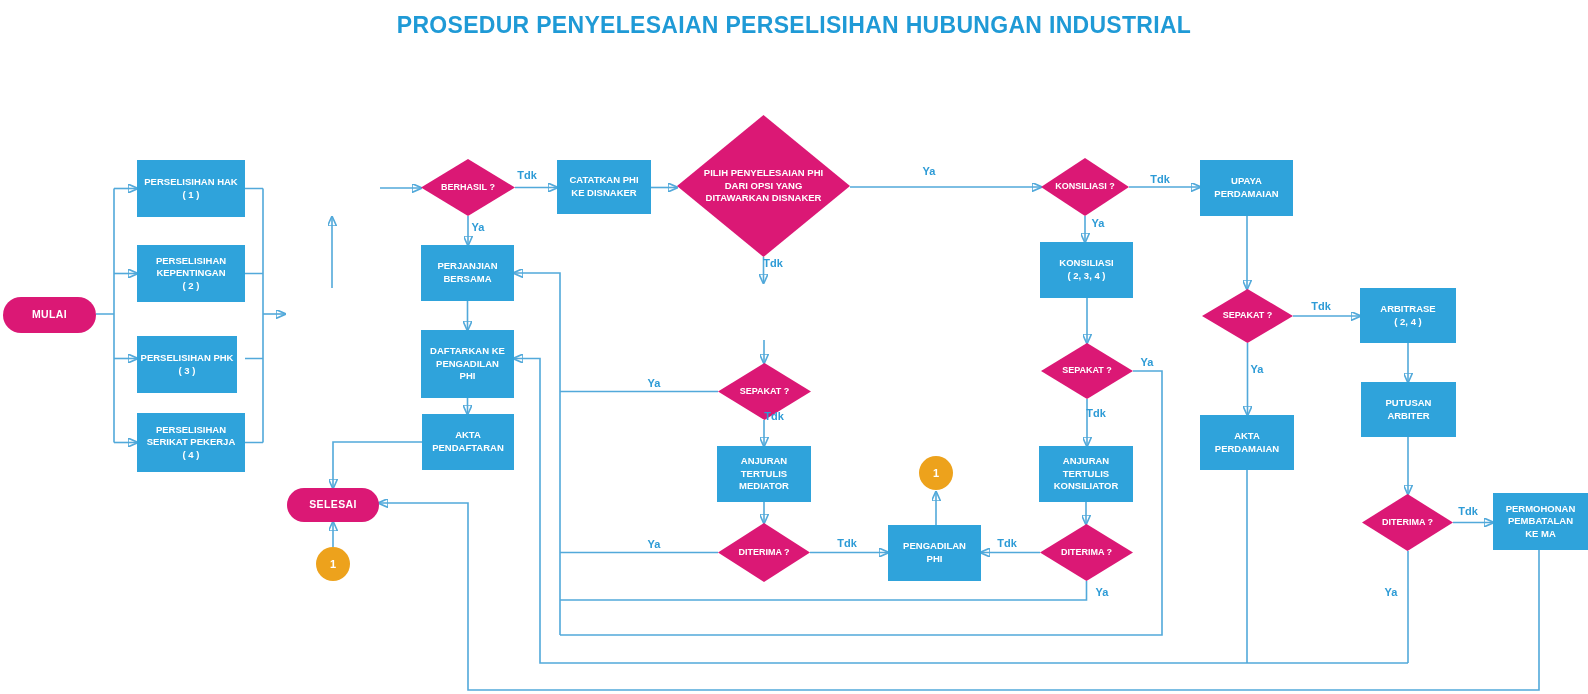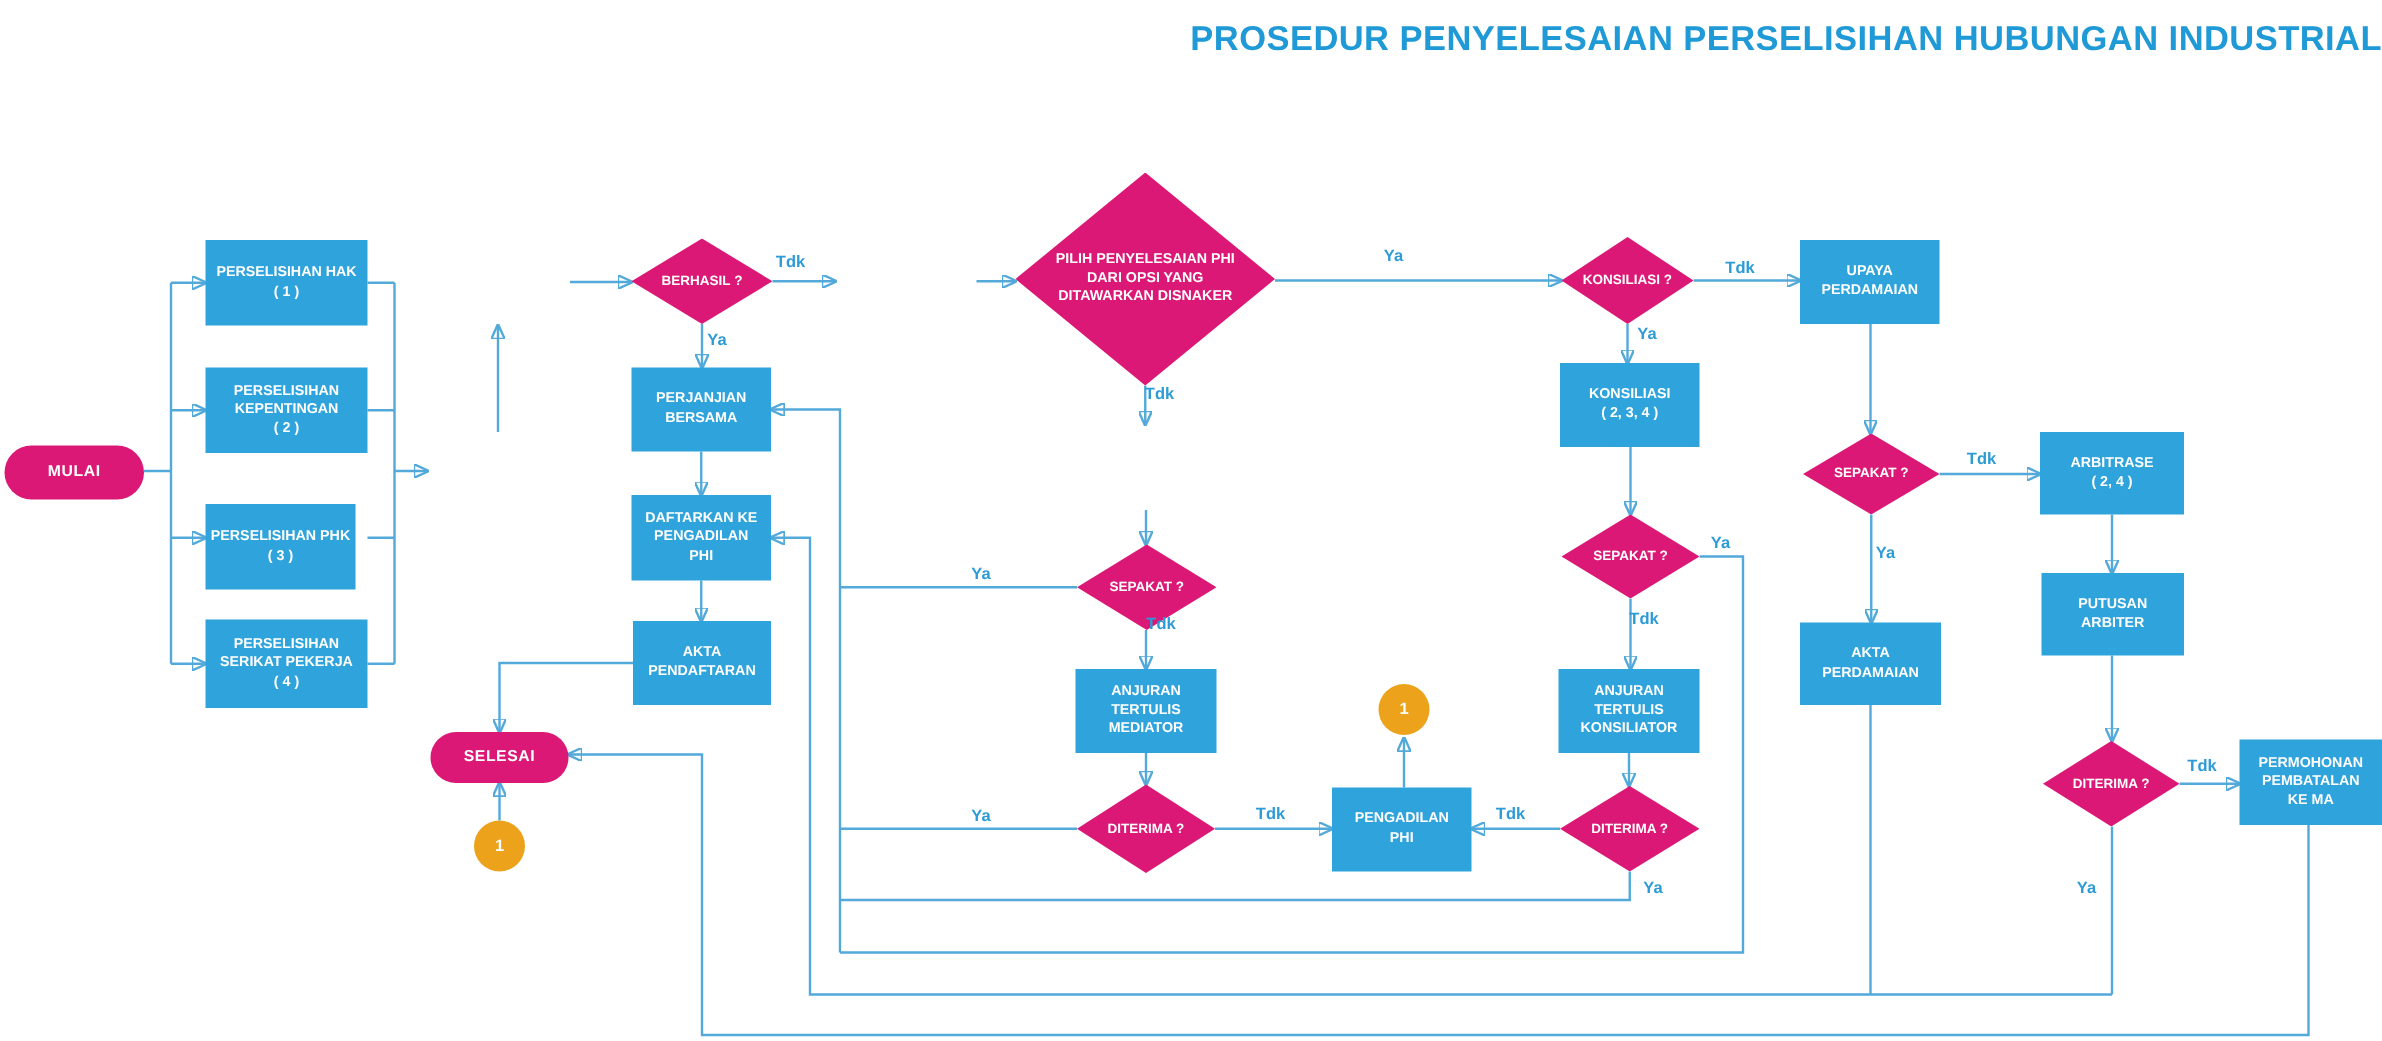--- a/index.html
+++ b/index.html
@@ -1,21 +1,21 @@
 <!DOCTYPE html>
 <html><head>
 <meta charset="utf-8">
 <style>
   html,body{margin:0;padding:0;background:#ffffff;}
   .canvas{
     position:relative;width:1588px;height:694px;background:#ffffff;
     font-family:"Liberation Sans",sans-serif;overflow:hidden;
   }
   .title{
-    position:absolute;top:12px;left:0;width:100%;text-align:right;
+    position:absolute;top:12px;left:0;width:100%;text-align:center;
     color:#1f9ad6;font-size:23px;font-weight:bold;letter-spacing:.3px;
   }
   svg.edges{position:absolute;left:0;top:0;}
   svg.edges path{fill:none;stroke:#52a9da;stroke-width:1.6px;}
   .node{
     position:absolute;display:flex;align-items:center;justify-content:center;
     text-align:center;color:#ffffff;font-weight:bold;font-size:9.5px;
     line-height:1.32;white-space:pre-line;box-sizing:border-box;
   }
   .rect{background:#2fa3db;}
@@ -95,23 +95,25 @@
   <div class="node rect" style="left:137px;top:160px;width:108px;height:57px"><span>PERSELISIHAN HAK
 ( 1 )</span></div>
   <div class="node rect" style="left:137px;top:245px;width:108px;height:57px"><span>PERSELISIHAN
 KEPENTINGAN
 ( 2 )</span></div>
   <div class="node rect" style="left:137px;top:336px;width:100px;height:57px"><span>PERSELISIHAN PHK
 ( 3 )</span></div>
   <div class="node rect" style="left:137px;top:413px;width:108px;height:59px"><span>PERSELISIHAN
 SERIKAT PEKERJA
 ( 4 )</span></div>
+  <div class="node rect" style="left:557px;top:160px;width:94px;height:54px"><span>CATATKAN PHI
+KE DISNAKER</span></div>
   <div class="node rect" style="left:421px;top:245px;width:93px;height:56px"><span>PERJANJIAN
 BERSAMA</span></div>
-  <div class="node rect" style="left:421px;top:330px;width:93px;height:57px"><span>DAFTARKAN KE
+  <div class="node rect" style="left:421px;top:330px;width:93px;height:68px"><span>DAFTARKAN KE
 PENGADILAN
 PHI</span></div>
   <div class="node rect" style="left:422px;top:414px;width:92px;height:56px"><span>AKTA
 PENDAFTARAN</span></div>
   <div class="node rect" style="left:717px;top:446px;width:94px;height:56px"><span>ANJURAN
 TERTULIS
 MEDIATOR</span></div>
   <div class="node rect" style="left:888px;top:525px;width:93px;height:56px"><span>PENGADILAN
 PHI</span></div>
   <div class="node rect" style="left:1040px;top:242px;width:93px;height:56px"><span>KONSILIASI

